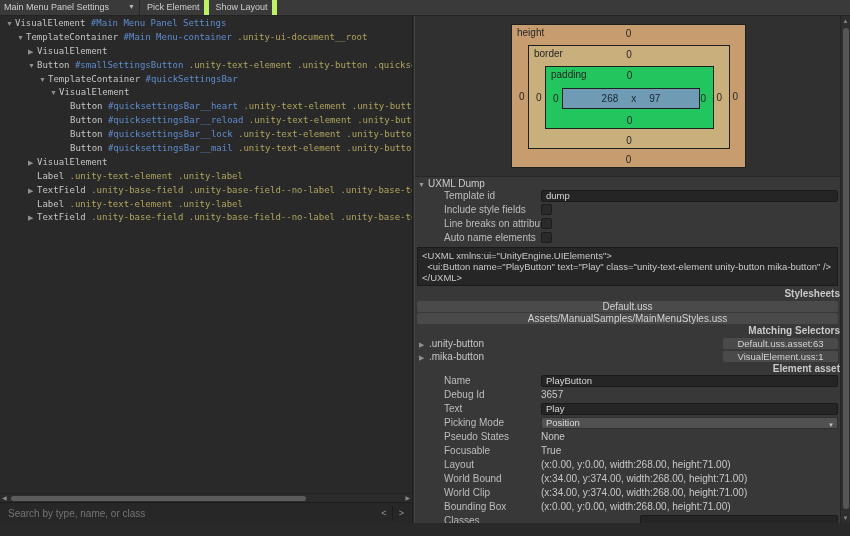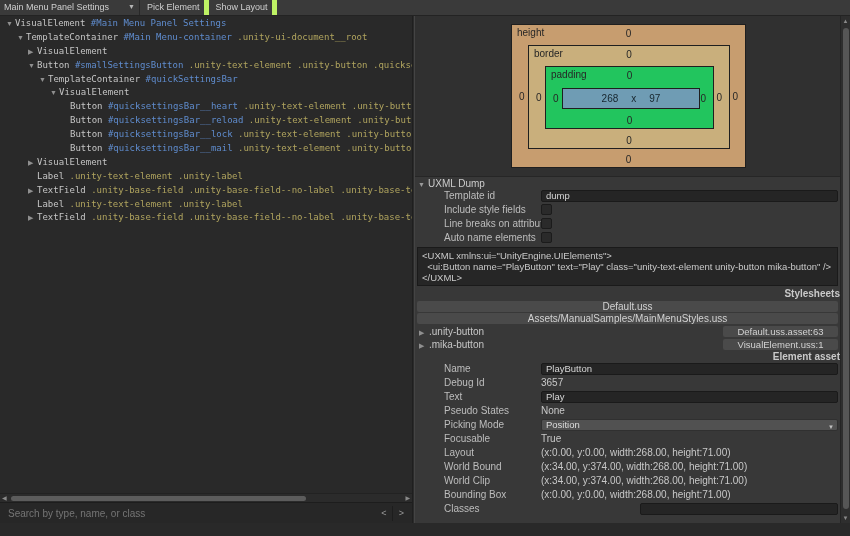--- a/index.html
+++ b/index.html
@@ -204,20 +204,21 @@
         <div class="code-block" id="uxml-code">&lt;UXML xmlns:ui="UnityEngine.UIElements"&gt;
   &lt;ui:Button name="PlayButton" text="Play" class="unity-text-element unity-button mika-button" /&gt;
 &lt;/UXML&gt;</div>
 
         <div class="center-header">Stylesheets</div>
         <div id="stylesheet-list">
             <div class="sheet-btn">Default.uss</div>
             <div class="sheet-btn">Assets/ManualSamples/MainMenuStyles.uss</div>
           </div>
 
+        <div class="center-header">Matching Selectors</div>
         <div id="selector-list">
             <div class="selector-row">
               <div class="selector-name"><span class="arrow">▶</span><span>.unity-button</span></div>
               <div class="selector-src">Default.uss.asset:63</div>
             </div>
             <div class="selector-row">
               <div class="selector-name"><span class="arrow">▶</span><span>.mika-button</span></div>
               <div class="selector-src">VisualElement.uss:1</div>
             </div>
           </div>
@@ -230,26 +231,26 @@
             </div>
             <div class="prop-row">
               <div class="prop-label">Debug Id</div>
               <div class="value-text">3657</div>
             </div>
             <div class="prop-row">
               <div class="prop-label">Text</div>
               <div class="field">Play</div>
             </div>
             <div class="prop-row">
+              <div class="prop-label">Picking Mode</div>
+              <div class="dropdown"><span>Position</span><span class="caret">▼</span></div>
+            </div>
+            <div class="prop-row">
               <div class="prop-label">Pseudo States</div>
               <div class="value-text">None</div>
-            </div>
-            <div class="prop-row">
-              <div class="prop-label">Picking Mode</div>
-              <div class="dropdown"><span>Position</span><span class="caret">▼</span></div>
             </div>
             <div class="prop-row">
               <div class="prop-label">Focusable</div>
               <div class="value-text">True</div>
             </div>
             <div class="prop-row">
               <div class="prop-label">Layout</div>
               <div class="value-text">(x:0.00, y:0.00, width:268.00, height:71.00)</div>
             </div>
             <div class="prop-row">

